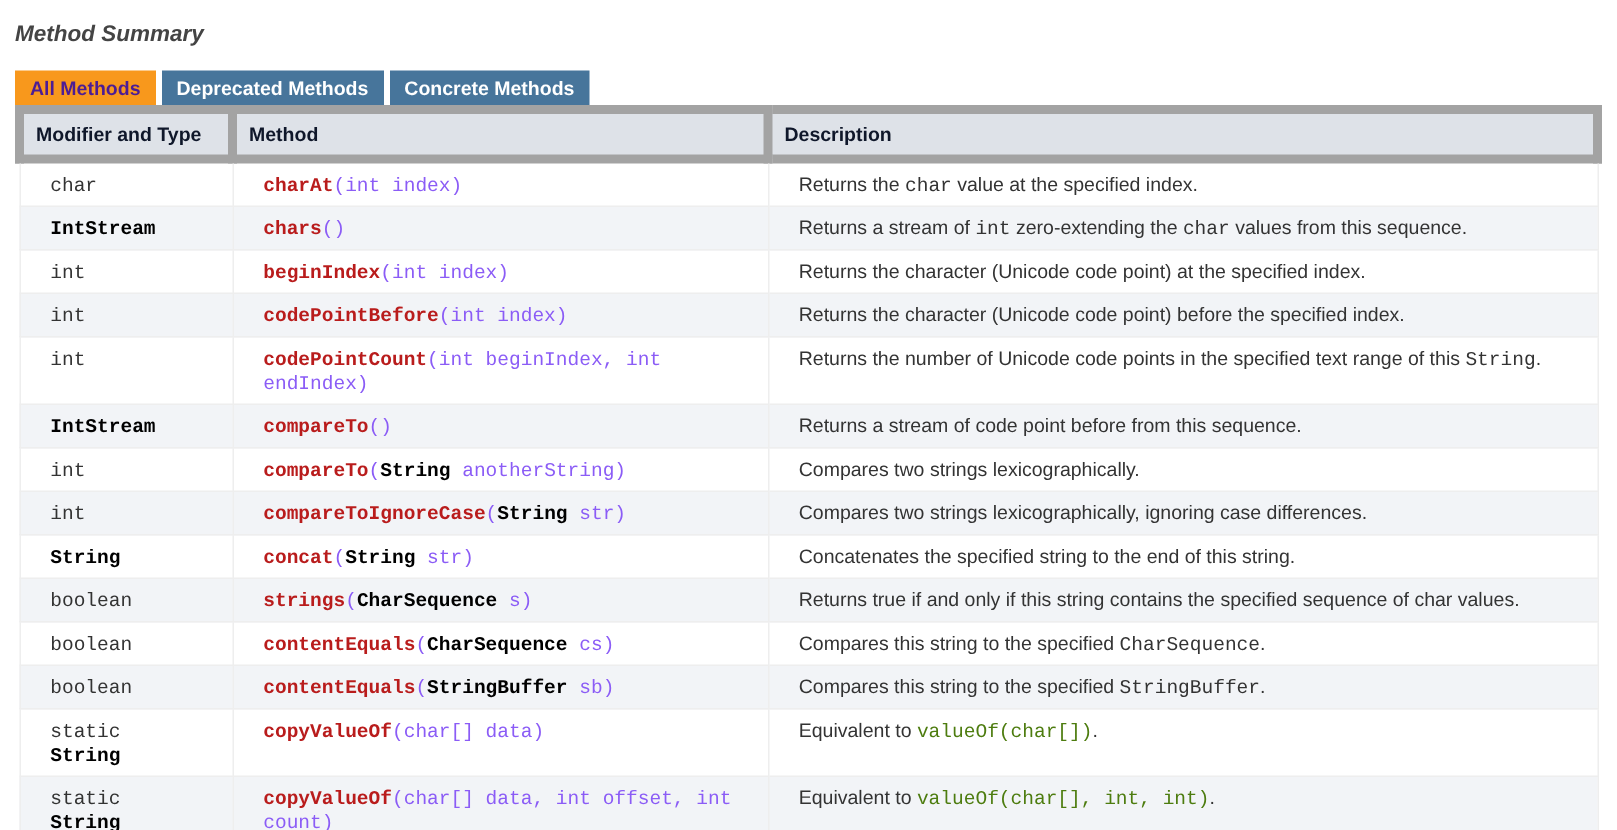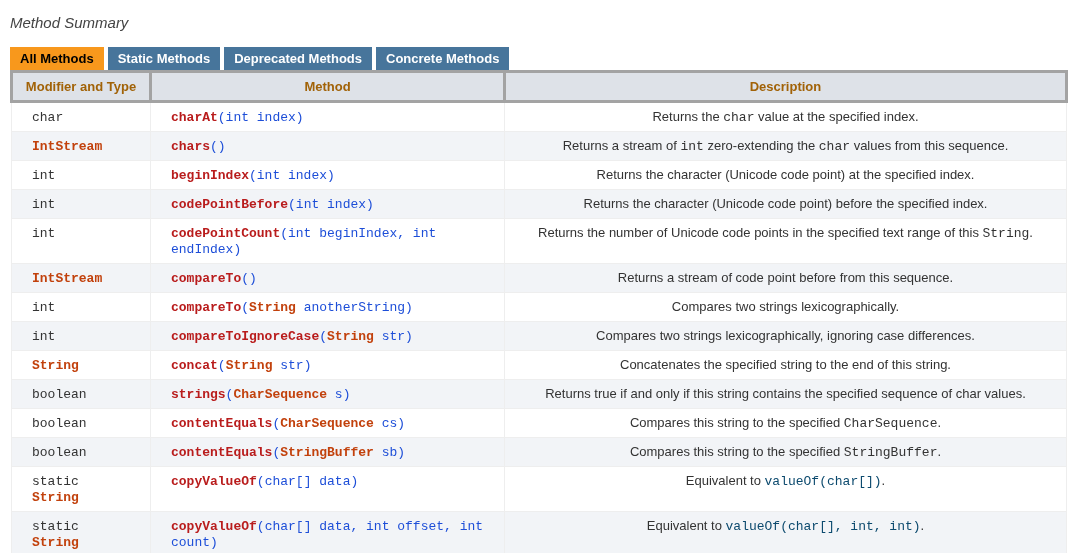--- a/index.html
+++ b/index.html
@@ -4,104 +4,103 @@
 <style>
   body {
     margin: 0;
     padding: 10px;
     font-family: Verdana, Geneva, sans-serif;
     font-size: 13px;
     color: #333;
     background: #fff;
   }
   .section-title {
-    font-weight: normal;
+    font-weight: bold;
     font-style: italic;
     color: #444;
     margin: 4px 0 16px 0;
     font-size: 15px;
   }
   .tabs {
     display: flex;
     gap: 4px;
     margin-bottom: 0;
   }
   .tab {
     padding: 4px 10px;
     font-weight: bold;
     font-size: 13px;
     cursor: pointer;
     color: #fff;
     background: #47759b;
   }
   .tab.active {
     background: #f8981c;
-    color: #000000;
+    color: #4c1d95;
   }
   table.method-table {
     border-collapse: collapse;
     width: 100%;
     margin-top: 0;
     font-size: 13px;
   }
   table.method-table th {
     background: #dee2e8;
-    text-align: center;
+    text-align: left;
     padding: 6px 8px;
     font-weight: bold;
-    color: #a16207;
+    color: #0f172a;
     vertical-align: top;
-    border: 3px solid #a3a3a3;
+    border: 6px solid #a3a3a3;
   }
   table.method-table td {
     padding: 6px 20px;
     vertical-align: top;
     border: 1px solid #eee;
   }
   table.method-table tbody tr:nth-child(even) td {
     background: #f2f4f7;
   }
   .col-mod { width: 120px; }
   .col-method { width: 335px; }
   .type-link {
     font-family: "Courier New", monospace;
     font-weight: bold;
-    color: #c2410c;
+    color: #000000;
   }
   .kw {
     font-family: "Courier New", monospace;
     color: #333;
   }
   .method-name {
     font-family: "Courier New", monospace;
     font-weight: bold;
     color: #b91c1c;
   }
   .sig {
     font-family: "Courier New", monospace;
-    color: #1d4ed8;
+    color: #8b5cf6;
   }
-  .desc { color: #333; text-align: center; }
+  .desc { color: #333; }
   .desc .code-inline {
     font-family: "Courier New", monospace;
   }
   .desc a.ref {
     font-family: "Courier New", monospace;
-    color: #0c4a6e;
+    color: #4d7c0f;
     text-decoration: none;
   }
 </style>
 </head>
 <body>
 
 <div class="section-title">Method Summary</div>
 
 <div class="tabs" id="tabs">
     <div class="tab active">All Methods</div>
-    <div class="tab">Static Methods</div>
     <div class="tab">Deprecated Methods</div>
     <div class="tab">Concrete Methods</div>
   </div>
 
 <table class="method-table">
   <thead>
     <tr>
       <th class="col-mod">Modifier and Type</th>
       <th class="col-method">Method</th>
       <th>Description</th>

